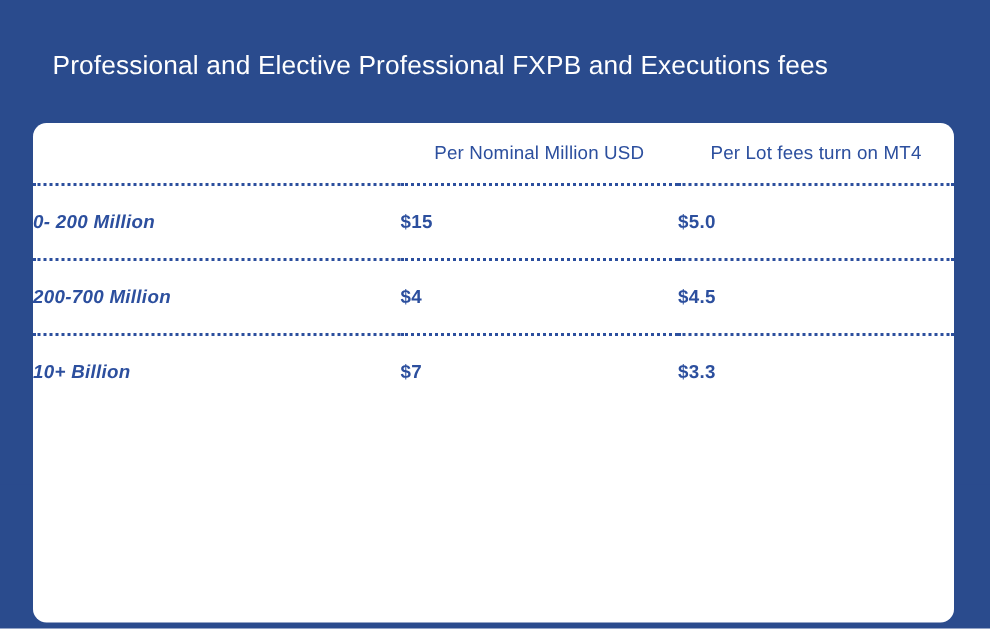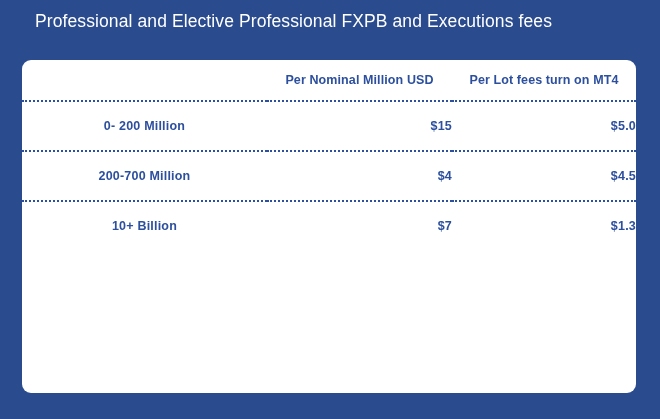--- a/index.html
+++ b/index.html
@@ -13,20 +13,21 @@
     background: #2a4b8d;
     font-family: "Liberation Sans", "DejaVu Sans", sans-serif;
     overflow: hidden;
   }
   .page {
     position: relative;
     width: 660px;
     height: 301px;
     background: #2a4b8d;
     box-sizing: border-box;
+    margin-top: 22px;
   }
   .page-title {
     position: absolute;
     left: 35px;
     top: 9px;
     font-size: 17.5px;
     line-height: 24px;
     color: #ffffff;
     font-weight: 400;
     letter-spacing: 0.1px;
@@ -49,21 +50,21 @@
     table-layout: fixed;
   }
   .table col.c-tier  { width: 245px; }
   .table col.c-col2  { width: 185px; }
   .table col.c-col3  { width: 184px; }
 
   .table thead th {
     height: 40px;
     padding: 0;
     font-size: 12.5px;
-    font-weight: bold;
+    font-weight: normal;
     color: #2c4f9e;
     text-align: center;
     vertical-align: middle;
     border-bottom: 2px dotted #2c4f9e;
     letter-spacing: 0.1px;
     white-space: nowrap;
   }
   .table thead th.hdr-blank {
     border-bottom: 2px dotted #2c4f9e;
   }
@@ -75,25 +76,26 @@
     color: #2c4f9e;
     vertical-align: middle;
     border-bottom: 2px dotted #2c4f9e;
     letter-spacing: 0.2px;
     white-space: nowrap;
   }
   .table tbody tr:last-child td {
     border-bottom: none;
   }
   td.tier-cell {
-    text-align: center;
+    text-align: left;
     padding-left: 9px;
+    font-style: italic;
   }
   td.val-cell {
-    text-align: right;
+    text-align: left;
   }
 </style>
 </head>
 <body>
 
 <div class="page">
 
   <div class="page-title">Professional and Elective Professional FXPB and Executions fees</div>
 
   <div class="card">
@@ -117,19 +119,19 @@
           <td class="val-cell">$5.0</td>
         </tr>
         <tr>
           <td class="tier-cell">200-700 Million</td>
           <td class="val-cell">$4</td>
           <td class="val-cell">$4.5</td>
         </tr>
         <tr>
           <td class="tier-cell">10+ Billion</td>
           <td class="val-cell">$7</td>
-          <td class="val-cell">$1.3</td>
+          <td class="val-cell">$3.3</td>
         </tr>
       </tbody>
     </table>
   </div>
 
 </div>
 
 </body></html>

